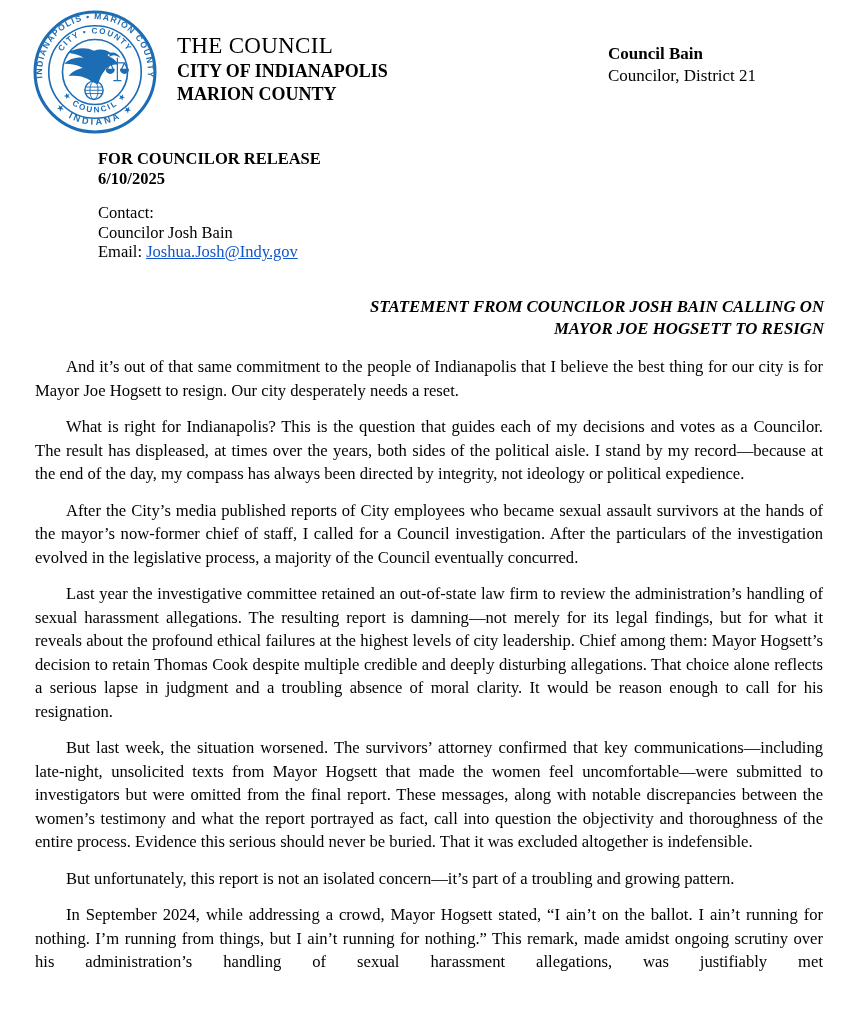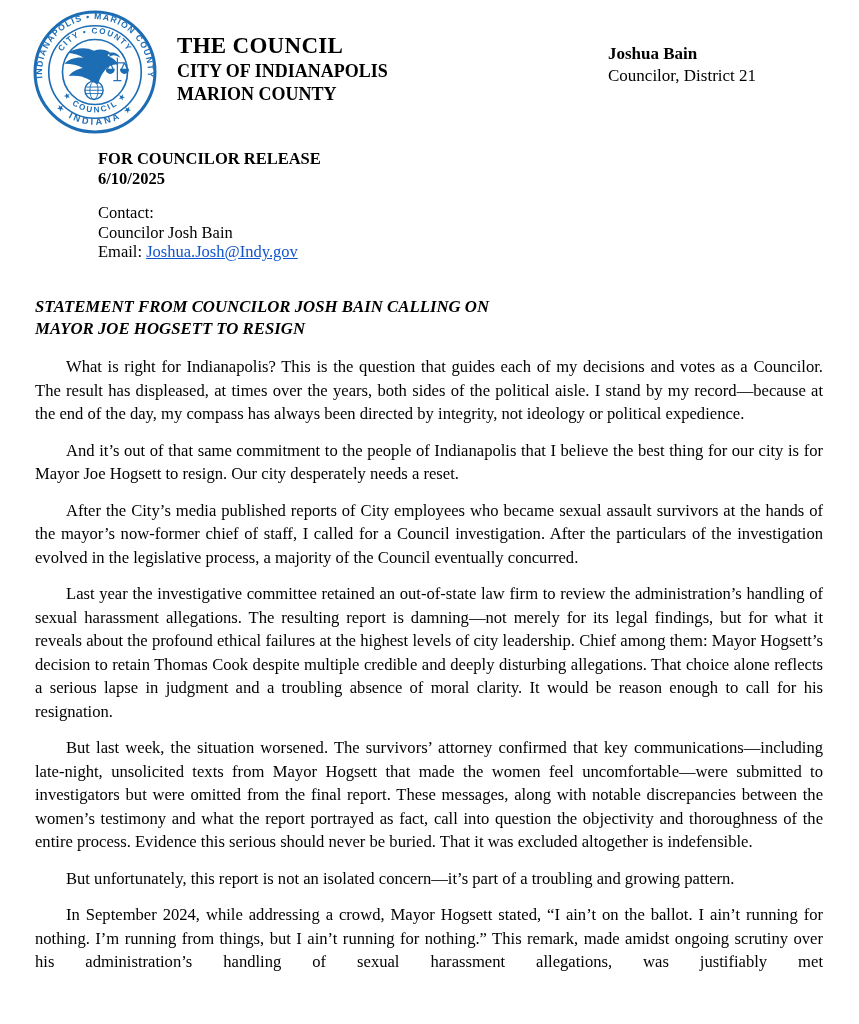--- a/index.html
+++ b/index.html
@@ -27,40 +27,40 @@
     width: 124px; height: 124px;
     color: var(--seal-blue);
   }
   .seal text {
     font-family: "Liberation Sans", "DejaVu Sans", sans-serif;
     font-weight: bold;
     fill: currentColor;
   }
   .org-block { position: absolute; left: 177px; top: 31px; }
   .org-name {
-    font-size: 23px; font-weight: bold; letter-spacing: 0.3px;
+    font-size: 23px; font-weight: normal; letter-spacing: 0.3px;
     line-height: 29px;
   }
   .org-sub { font-size: 18px; font-weight: bold; line-height: 23px; }
   .official-block { position: absolute; left: 608px; top: 43px; font-size: 17px; line-height: 22px; }
   .official-name { font-weight: bold; }
   
   .release-block {
     position: absolute; left: 98px; top: 149px;
     font-size: 16.5px; font-weight: bold; line-height: 19.5px;
   }
   .contact-block {
     position: absolute; left: 98px; top: 203px;
     font-size: 16.5px; line-height: 19.5px;
   }
   .email-link { color: var(--link-blue); text-decoration: underline; cursor: pointer; }
   
   .statement-title {
     position: absolute; left: 35px; right: 35px; top: 296px;
-    text-align: left;
+    text-align: right;
     font-weight: bold; font-style: italic;
     font-size: 16.8px; line-height: 22px;
   }
   .statement-body {
     position: absolute; left: 35px; right: 36px; top: 355px;
     font-size: 16.6px; line-height: 23.5px;
     text-align: justify;
   }
   .statement-body p { margin: 0 0 13px 0; text-indent: 31px; }
   
@@ -118,43 +118,43 @@
     </g>
   </svg>
 
   <div class="org-block">
     <div class="org-name">THE COUNCIL</div>
     <div class="org-sub">CITY OF INDIANAPOLIS</div>
     <div class="org-sub">MARION COUNTY</div>
   </div>
 
   <div class="official-block">
-    <div class="official-name">Joshua Bain</div>
+    <div class="official-name">Council Bain</div>
     <div class="official-title">Councilor, District 21</div>
   </div>
 
   <div class="release-block">
     <div>FOR COUNCILOR RELEASE</div>
     <div>6/10/2025</div>
   </div>
 
   <div class="contact-block">
     <div>Contact:</div>
     <div>Councilor Josh Bain</div>
     <div><span>Email: </span><a class="email-link" href="#">Joshua.Josh@Indy.gov</a></div>
   </div>
 
   <div class="statement-title">
     <div>STATEMENT FROM COUNCILOR JOSH BAIN CALLING ON</div>
     <div>MAYOR JOE HOGSETT TO RESIGN</div>
   </div>
 
   <div class="statement-body">
+      <p>And it’s out of that same commitment to the people of Indianapolis that I believe the best thing for our city is for Mayor Joe Hogsett to resign. Our city desperately needs a reset.</p>
       <p>What is right for Indianapolis? This is the question that guides each of my decisions and votes as a Councilor. The result has displeased, at times over the years, both sides of the political aisle. I stand by my record—because at the end of the day, my compass has always been directed by integrity, not ideology or political expedience.</p>
-      <p>And it’s out of that same commitment to the people of Indianapolis that I believe the best thing for our city is for Mayor Joe Hogsett to resign. Our city desperately needs a reset.</p>
       <p>After the City’s media published reports of City employees who became sexual assault survivors at the hands of the mayor’s now-former chief of staff, I called for a Council investigation. After the particulars of the investigation evolved in the legislative process, a majority of the Council eventually concurred.</p>
       <p>Last year the investigative committee retained an out-of-state law firm to review the administration’s handling of sexual harassment allegations. The resulting report is damning—not merely for its legal findings, but for what it reveals about the profound ethical failures at the highest levels of city leadership. Chief among them: Mayor Hogsett’s decision to retain Thomas Cook despite multiple credible and deeply disturbing allegations. That choice alone reflects a serious lapse in judgment and a troubling absence of moral clarity. It would be reason enough to call for his resignation.</p>
       <p>But last week, the situation worsened. The survivors’ attorney confirmed that key communications—including late-night, unsolicited texts from Mayor Hogsett that made the women feel uncomfortable—were submitted to investigators but were omitted from the final report. These messages, along with notable discrepancies between the women’s testimony and what the report portrayed as fact, call into question the objectivity and thoroughness of the entire process. Evidence this serious should never be buried. That it was excluded altogether is indefensible.</p>
       <p>But unfortunately, this report is not an isolated concern—it’s part of a troubling and growing pattern.</p>
       <p>In September 2024, while addressing a crowd, Mayor Hogsett stated, “I ain’t on the ballot. I ain’t running for nothing. I’m running from things, but I ain’t running for nothing.” This remark, made amidst ongoing scrutiny over his administration’s handling of sexual harassment allegations, was justifiably met</p>
     </div>
 
 </div>
 
 </body></html>

